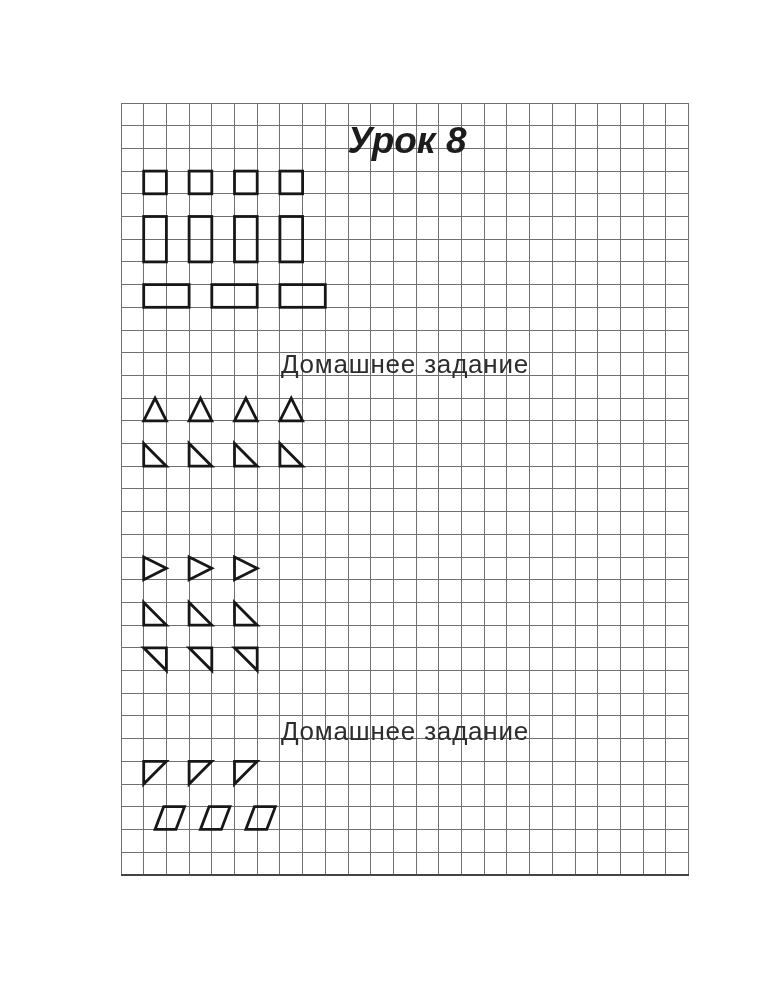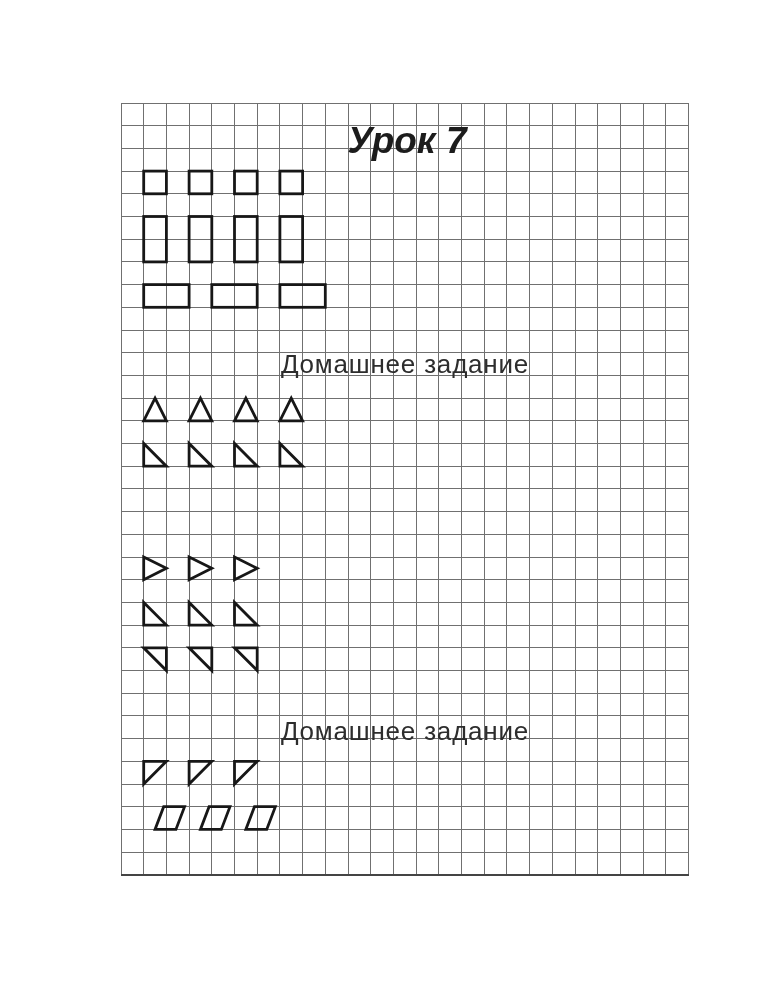--- a/index.html
+++ b/index.html
@@ -125,17 +125,17 @@
       <polygon points="68.1,544.8 90.8,544.8 90.8,567.5" fill="none" stroke="#171717" stroke-width="2.8" stroke-linejoin="miter"></polygon>
       <polygon points="113.5,544.8 136.2,544.8 136.2,567.5" fill="none" stroke="#171717" stroke-width="2.8" stroke-linejoin="miter"></polygon>
       <polygon points="22.7,658.3 45.4,658.3 22.7,681" fill="none" stroke="#171717" stroke-width="2.8" stroke-linejoin="miter"></polygon>
       <polygon points="68.1,658.3 90.8,658.3 68.1,681" fill="none" stroke="#171717" stroke-width="2.8" stroke-linejoin="miter"></polygon>
       <polygon points="113.5,658.3 136.2,658.3 113.5,681" fill="none" stroke="#171717" stroke-width="2.8" stroke-linejoin="miter"></polygon>
       <polygon points="34.05,726.4 54.934,726.4 63.559999999999995,703.6999999999999 42.675999999999995,703.6999999999999" fill="none" stroke="#171717" stroke-width="2.8" stroke-linejoin="miter"></polygon>
       <polygon points="79.44999999999999,726.4 100.33399999999999,726.4 108.96,703.6999999999999 88.076,703.6999999999999" fill="none" stroke="#171717" stroke-width="2.8" stroke-linejoin="miter"></polygon>
       <polygon points="124.85,726.4 145.73399999999998,726.4 154.35999999999999,703.6999999999999 133.476,703.6999999999999" fill="none" stroke="#171717" stroke-width="2.8" stroke-linejoin="miter"></polygon>
     </svg>
 
-  <div class="txt lesson-title" style="left: 407px; top: 122px; font-size: 37px; color: rgb(28, 28, 28); font-weight: bold; font-style: italic;">Урок 7</div>
+  <div class="txt lesson-title" style="left: 407px; top: 122px; font-size: 37px; color: rgb(28, 28, 28); font-weight: bold; font-style: italic;">Урок 8</div>
   <div class="txt homework-label" style="left: 405px; top: 351px; font-size: 26px; color: rgb(45, 45, 45); font-weight: normal; font-style: normal;">Домашнее задание</div>
   <div class="txt homework-label" style="left: 405px; top: 718px; font-size: 26px; color: rgb(45, 45, 45); font-weight: normal; font-style: normal;">Домашнее задание</div>
 
 </div>
 
 </body></html>

